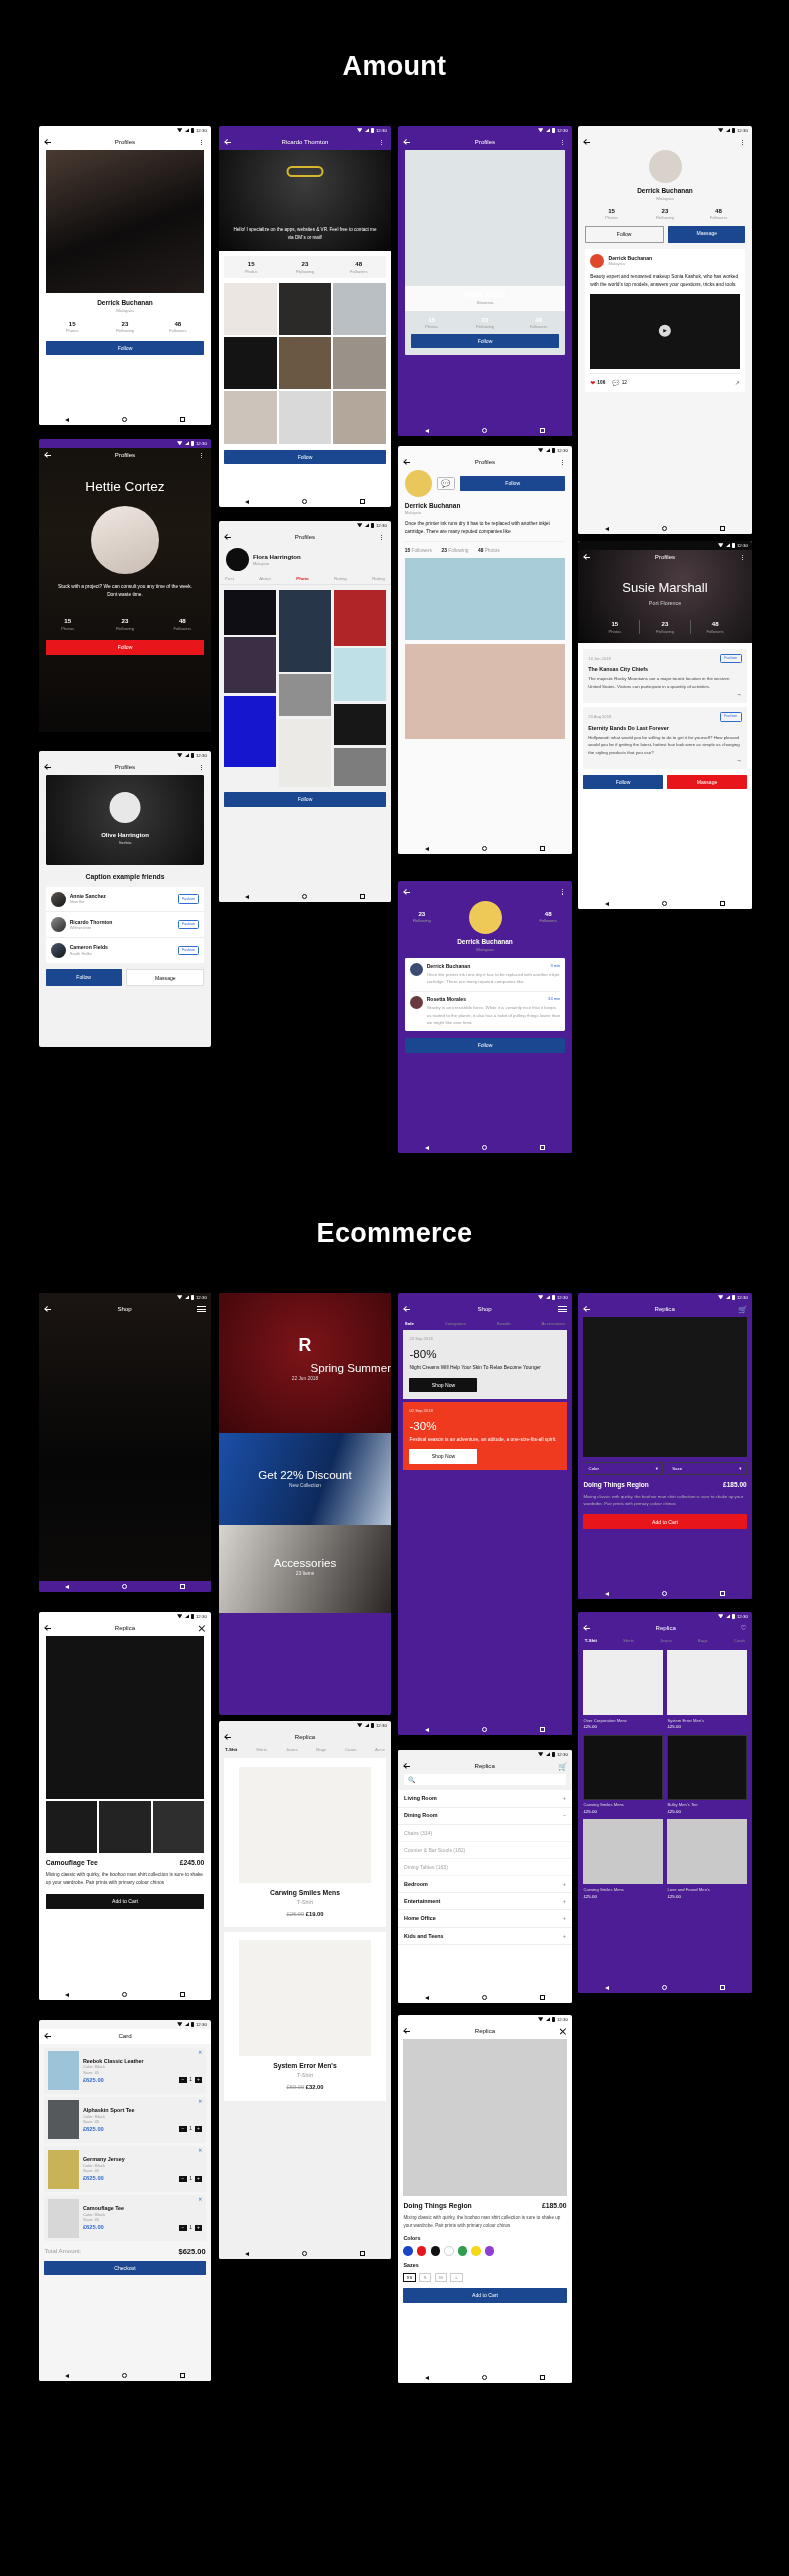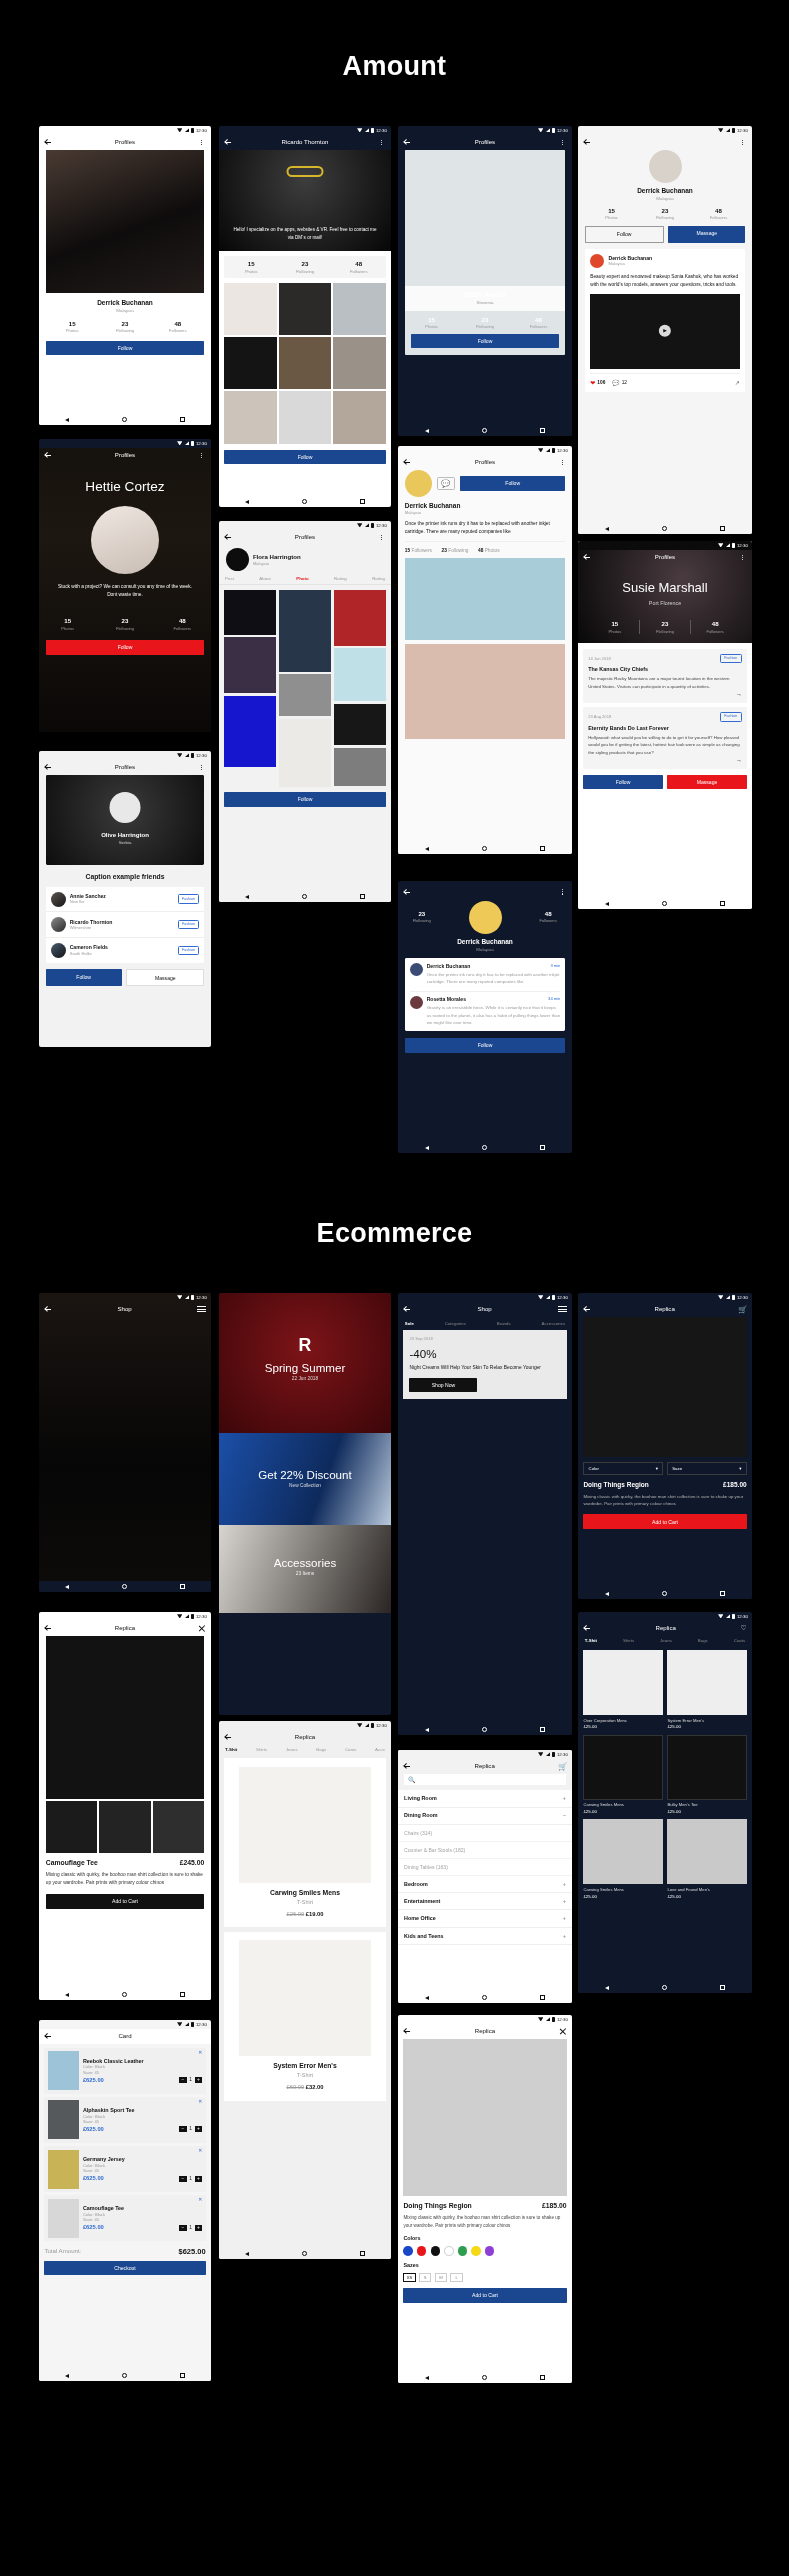--- a/index.html
+++ b/index.html
@@ -5,21 +5,21 @@
   *{box-sizing:border-box;margin:0;padding:0}
   html,body{background:#000;}
   body{width:789px;height:2576px;position:relative;font-family:"Liberation Sans",sans-serif;color:#fff;overflow:hidden}
   .section-title{text-align:center;font-size:27px;font-weight:bold;letter-spacing:0.3px;color:#fff}
   #t1{position:absolute;top:51px;left:0;width:100%}
   #t2{position:absolute;top:1218px;left:0;width:100%}
 
   
   .phone{position:absolute;background:#fff;border-radius:2px;overflow:hidden;color:#111;
          font-size:4.8px;line-height:1.25;display:flex;flex-direction:column}
-  .phone.dark{background:#0f172a;color:#fff}
+  .phone.dark{background:#4c1d95;color:#fff}
   .sb{height:8.8px;display:flex;align-items:center;justify-content:flex-end;gap:2px;padding:0 4.1px;font-size:4.4px;flex:0 0 auto}
   .sb .ic{display:inline-block}
   .wifi{width:5.4px;height:4.1px;background:currentColor;clip-path:polygon(0 0,100% 0,50% 100%)}
   .sig{width:4.8px;height:4.1px;background:currentColor;clip-path:polygon(100% 0,100% 100%,0 100%)}
   .bat{width:2.7px;height:4.8px;background:currentColor;border-radius:0.7px}
   .appbar{height:15px;display:flex;align-items:center;padding:0 5.4px;flex:0 0 auto;position:relative}
   .appbar .t{flex:1;text-align:center;font-size:6.1px;font-weight:500}
   .bk{width:7.5px;height:7.5px;position:relative;flex:0 0 auto}
   .bk:before{content:"";position:absolute;left:0.7px;top:3.4px;width:6.1px;height:0.8px;background:currentColor}
   .bk:after{content:"";position:absolute;left:0.7px;top:1.8px;width:3.4px;height:3.4px;border-left:0.8px solid currentColor;border-bottom:0.8px solid currentColor;transform:rotate(45deg)}
@@ -733,21 +733,21 @@
       <span class="nt"></span>
       <span class="nc"></span>
       <span class="ns"></span>
     </div>
 </div>
 
 <div class="phone dark" style="left:219px;top:1293px;width:172px;height:422px">
   <div class="body">
     <div style="height:140px;background-image:radial-gradient(circle at 50% 40%,#7d1418,#3c0609);position:relative">
       <div style="position:absolute;left:0;right:0;top:41px;text-align:center;font-size:17.7px;font-weight:bold">R</div>
-      <div style="position:absolute;left:0;right:0;top:68px;text-align:center;font-size:11.6px">Spring Summer</div>
+      <div style="position:absolute;left:0;right:0;top:68px;text-align:right;font-size:11.6px">Spring Summer</div>
       <div style="position:absolute;left:0;right:0;top:83px;text-align:center;font-size:4.8px;color:#ddd">22 Jun 2018</div>
     </div>
     <div style="height:92px;background-image:linear-gradient(110deg,#1b4fa8,#0e2a5c 60%,#b9c9db);position:relative">
       <div style="position:absolute;left:0;right:0;top:35px;text-align:center;font-size:11.6px">Get 22% Discount</div>
       <div style="position:absolute;left:0;right:0;top:50px;text-align:center;font-size:4.8px;color:#ddd">New Collection</div>
     </div>
     <div style="height:88px;background-image:linear-gradient(110deg,#d8d5d0,#2a2522);position:relative">
       <div style="position:absolute;left:0;right:0;top:31px;text-align:center;font-size:11.6px">Accessories</div>
       <div style="position:absolute;left:0;right:0;top:46px;text-align:center;font-size:4.8px;color:#eee">23 Items</div>
     </div>
@@ -813,23 +813,29 @@
   </div>
   <div class="tabs" style="color:#888;justify-content:space-between;padding:0 6.8px;height:13.6px">
     <span style="color:#fff;font-weight:bold">Sale</span>
     <span>Categories</span>
     <span>Brands</span>
     <span>Accessories</span>
   </div>
   <div class="body" style="padding:0 5.4px">
     <div style="background:#eaeaea;color:#111;padding:6.1px;margin-bottom:3.4px">
       <div class="muted small">23 Sep 2018</div>
-      <div style="font-size:11.6px;margin-top:5.4px">-40%</div>
+      <div style="font-size:11.6px;margin-top:5.4px">-80%</div>
       <div style="font-size:4.9px;line-height:1.7;margin-top:2.7px">Night Creams Will Help Your Skin To Relax Become Younger</div>
       <div class="btn btn-black" style="width:68px;margin-top:5.4px">Shop Now</div>
+    </div>
+    <div style="background:#f03a20;color:#fff;padding:6.1px;margin-bottom:3.4px">
+      <div style="font-size:4.1px;opacity:.85">02 Sep 2018</div>
+      <div style="font-size:11.6px;margin-top:5.4px">-30%</div>
+      <div style="font-size:4.9px;line-height:1.7;margin-top:2.7px">Festival season is an adventure, an attitude, a one-size-fits-all spirit.</div>
+      <div class="btn btn-white" style="width:68px;margin-top:5.4px;border:0">Shop Now</div>
     </div>
   </div>
   <div class="navbar">
       <span class="nt"></span>
       <span class="nc"></span>
       <span class="ns"></span>
     </div>
 </div>
 
 <div class="phone" style="left:398px;top:1750px;width:174px;height:253px;background:#fff">

